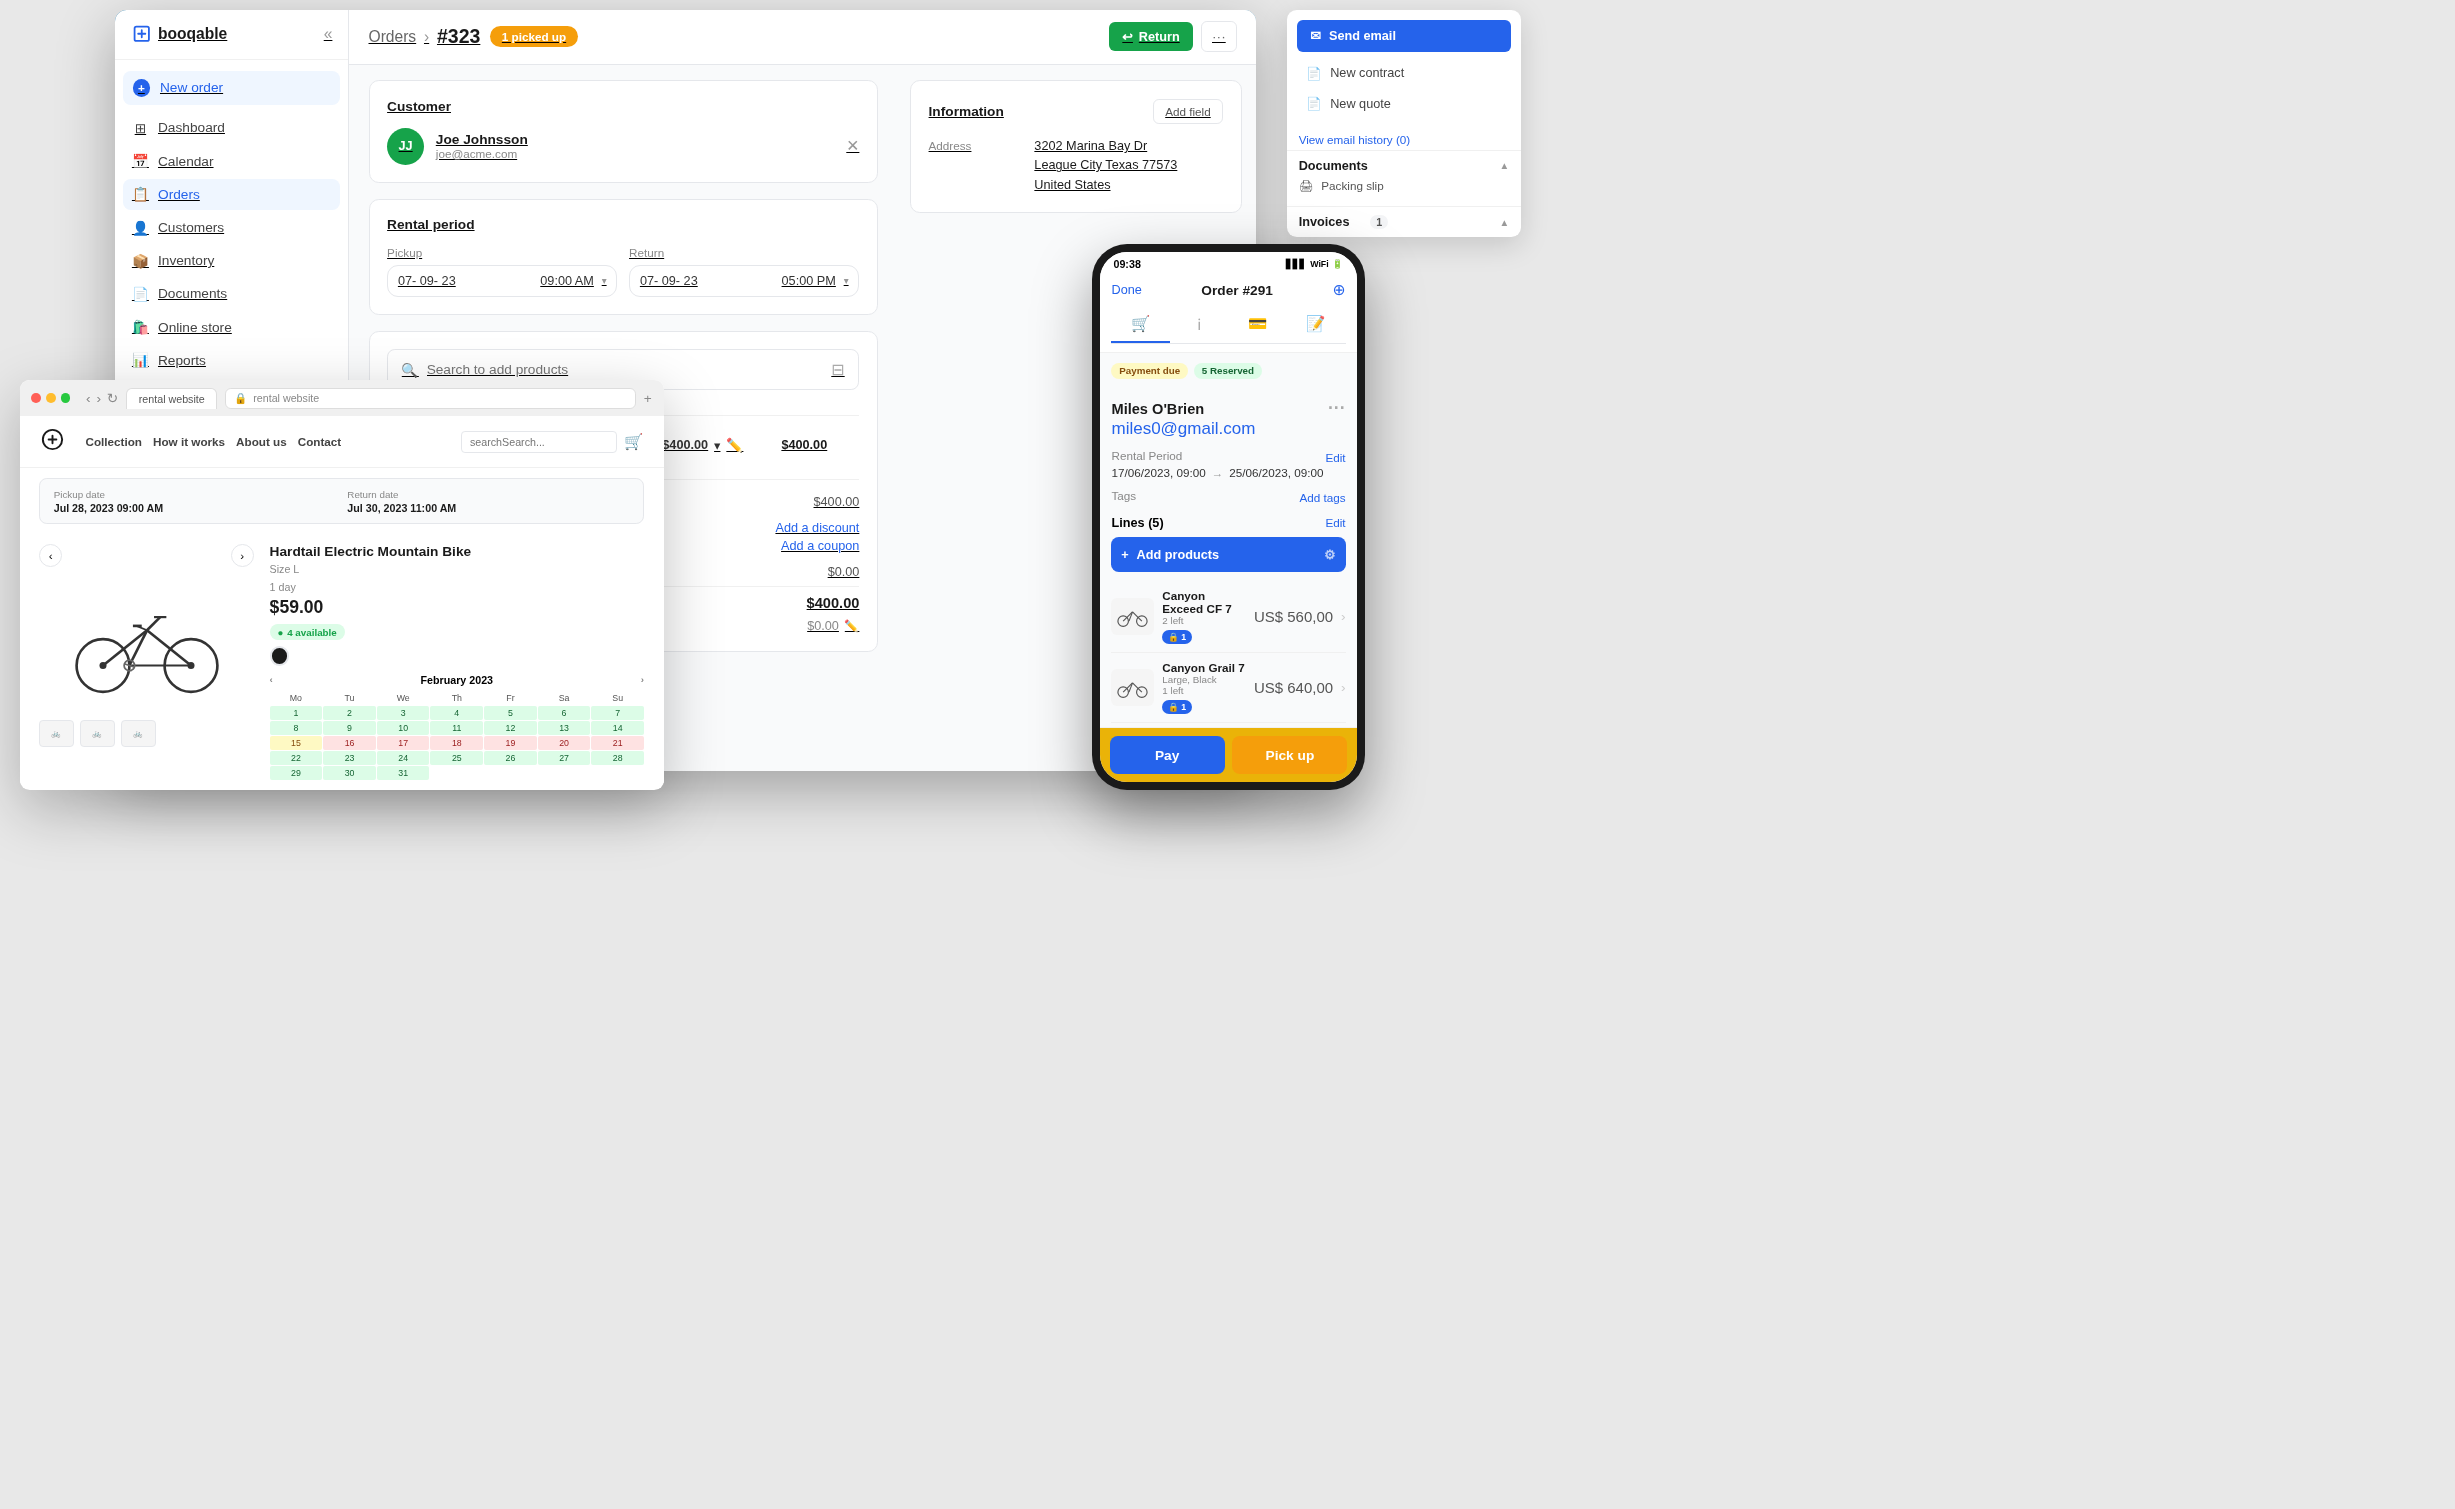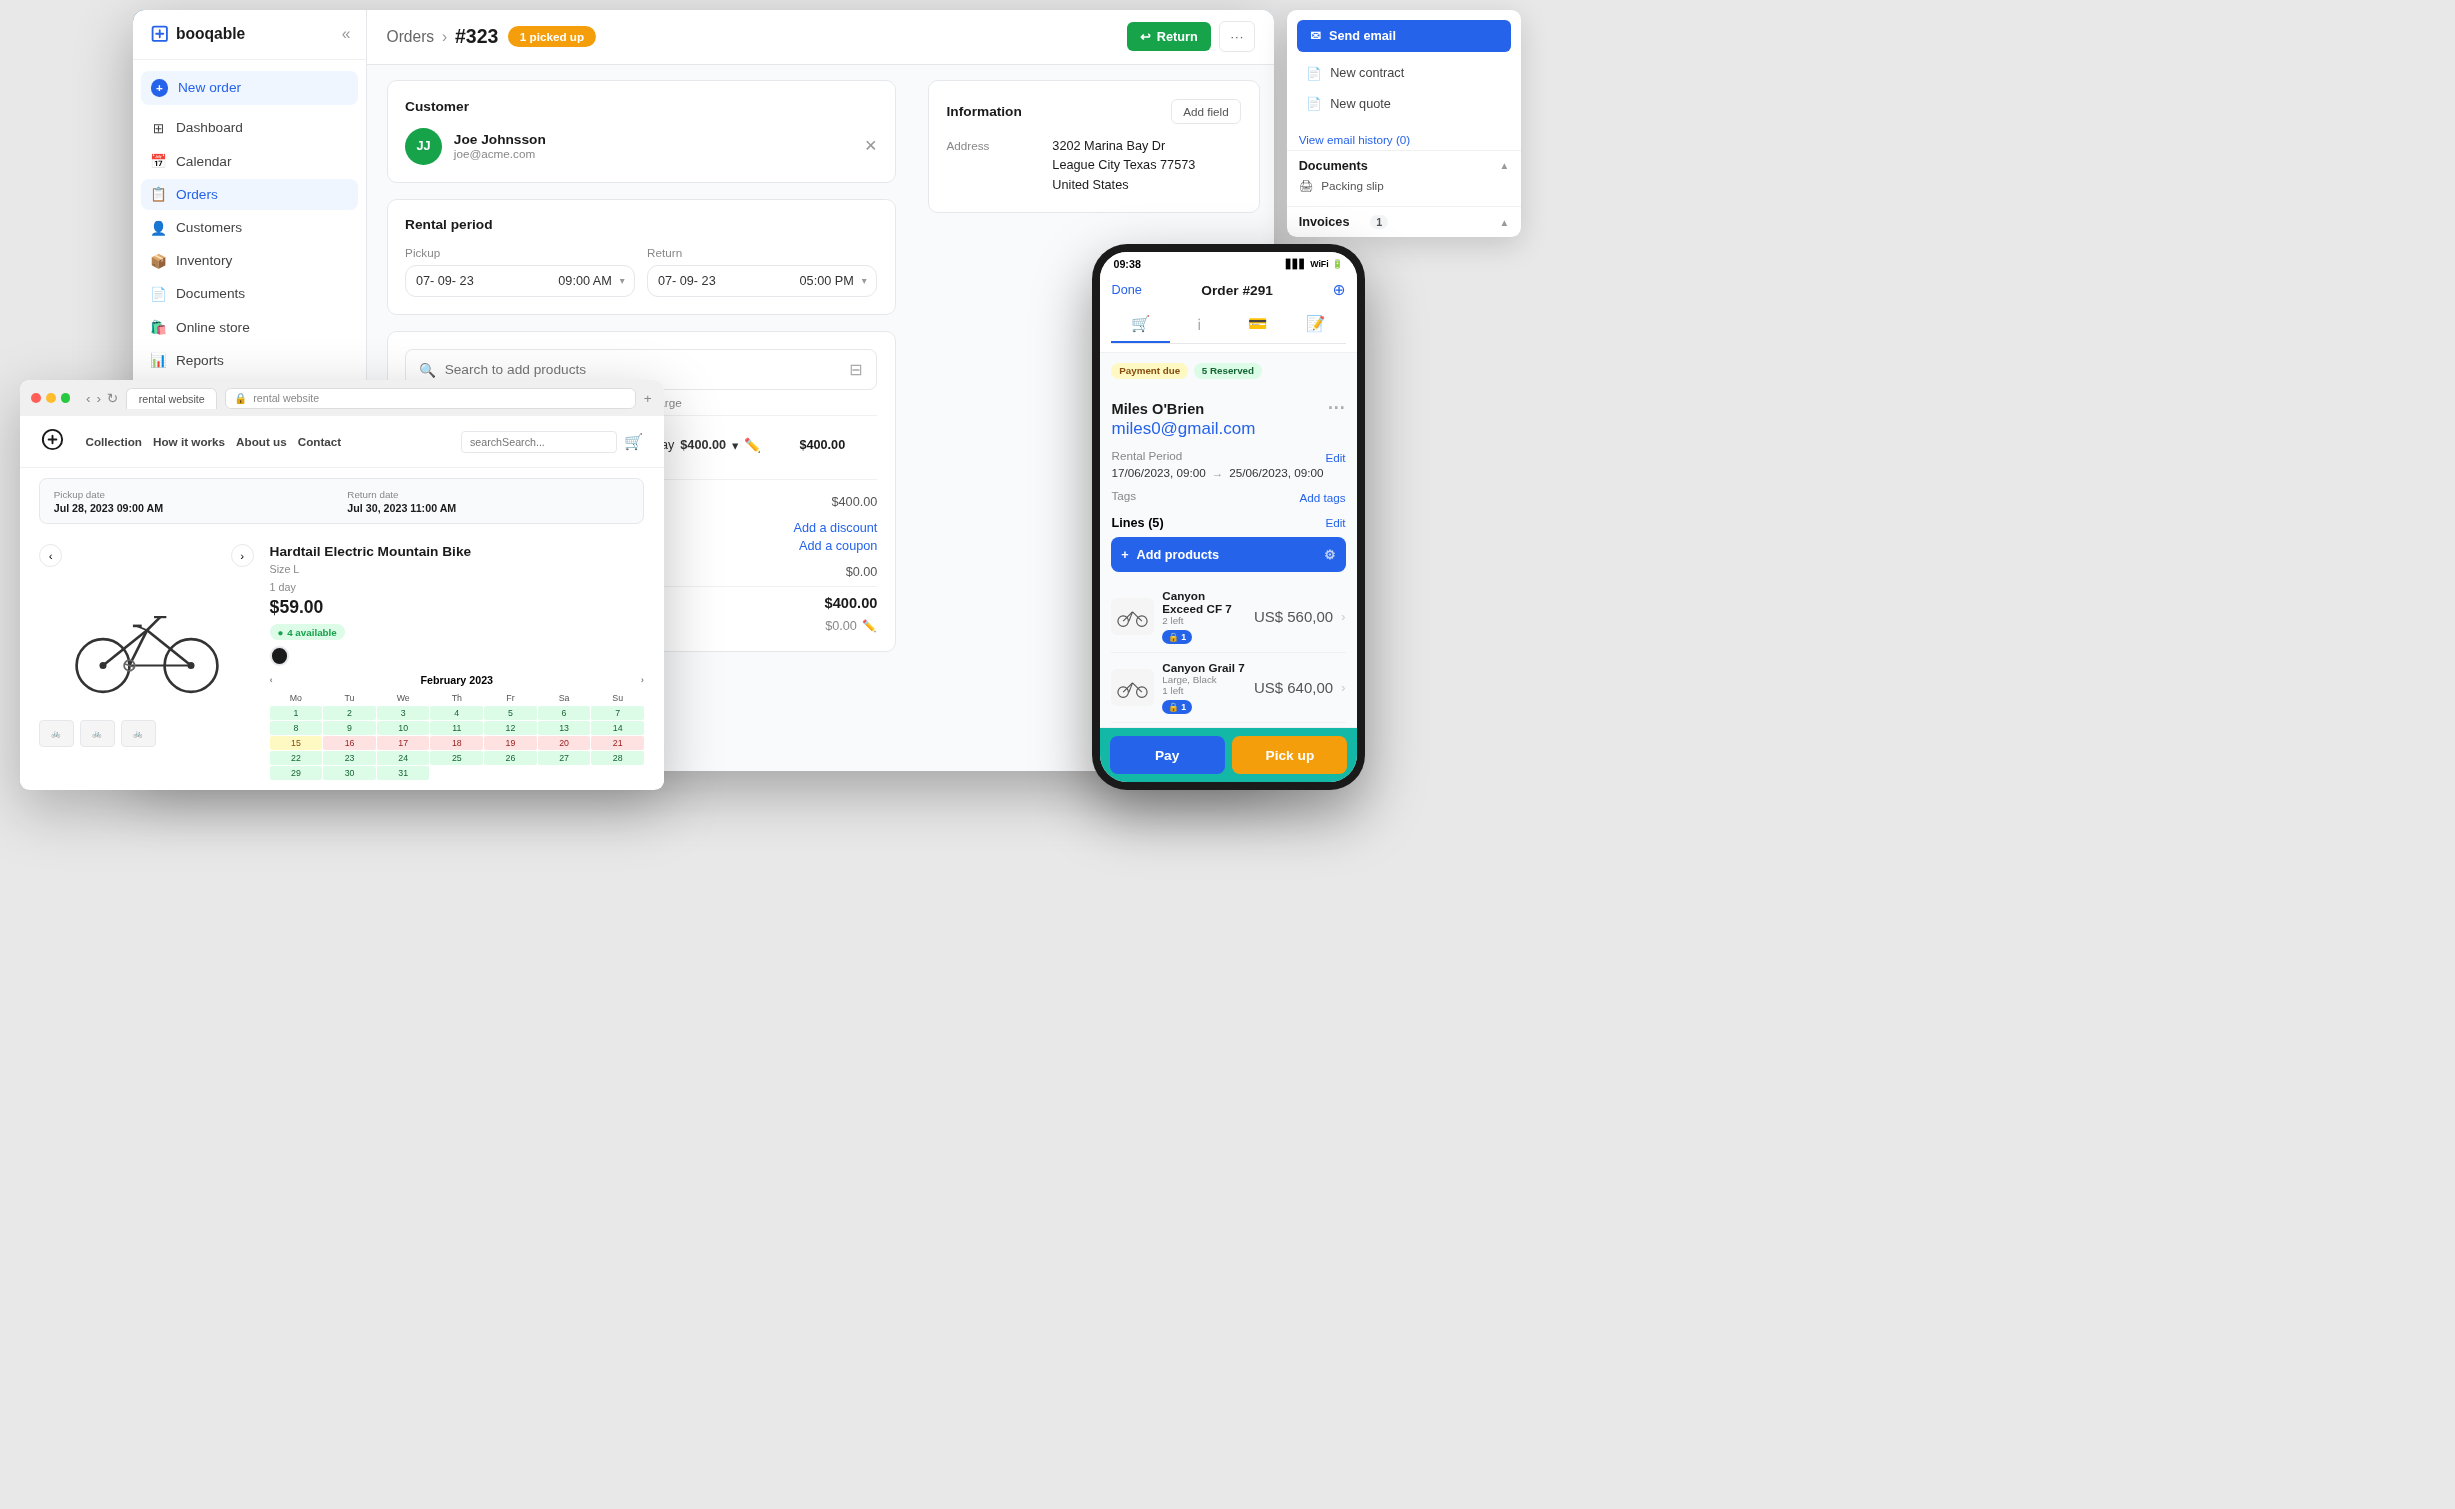--- a/index.html
+++ b/index.html
@@ -9,28 +9,29 @@
       width: 2456px;
       height: 1510px;
       overflow: hidden;
       position: relative;
     }
 
     
     .main-window {
       position: absolute;
       top: 9.8px;
-      left: 133px;
+      left: 115px;
       width: 1141px;
       height: 761px;
       background: #0369a1;
       border-radius: 11.7px;
       box-shadow: 0 19.5px 59px rgba(0,0,0,0.3);
       display: flex;
       overflow: hidden;
+      text-decoration: underline;
     }
 
     
     .sidebar {
       width: 234px;
       background: #fff;
       border-right: 1px solid #e5e7eb;
       display: flex;
       flex-direction: column;
       padding: 0;
@@ -845,21 +846,21 @@
       font-size: 8.8px;
       font-weight: 600;
       padding: 2px 5.9px;
       border-radius: 19.5px;
       margin-top: 2px;
     }
     .phone-product-price { font-size: 15px; color: #555; text-align: right; }
     .phone-product-arrow { color: #ccc; font-size: 13.7px; }
     .phone-footer {
       padding: 7.8px 9.8px;
-      background: #14b8a6;
+      background: #eab308;
       border-top: 1px solid #f0f0f0;
       display: flex;
       gap: 7.8px;
     }
     .phone-btn-pay {
       flex: 1;
       background: #2563eb;
       color: white;
       border: none;
       border-radius: 7.8px;

